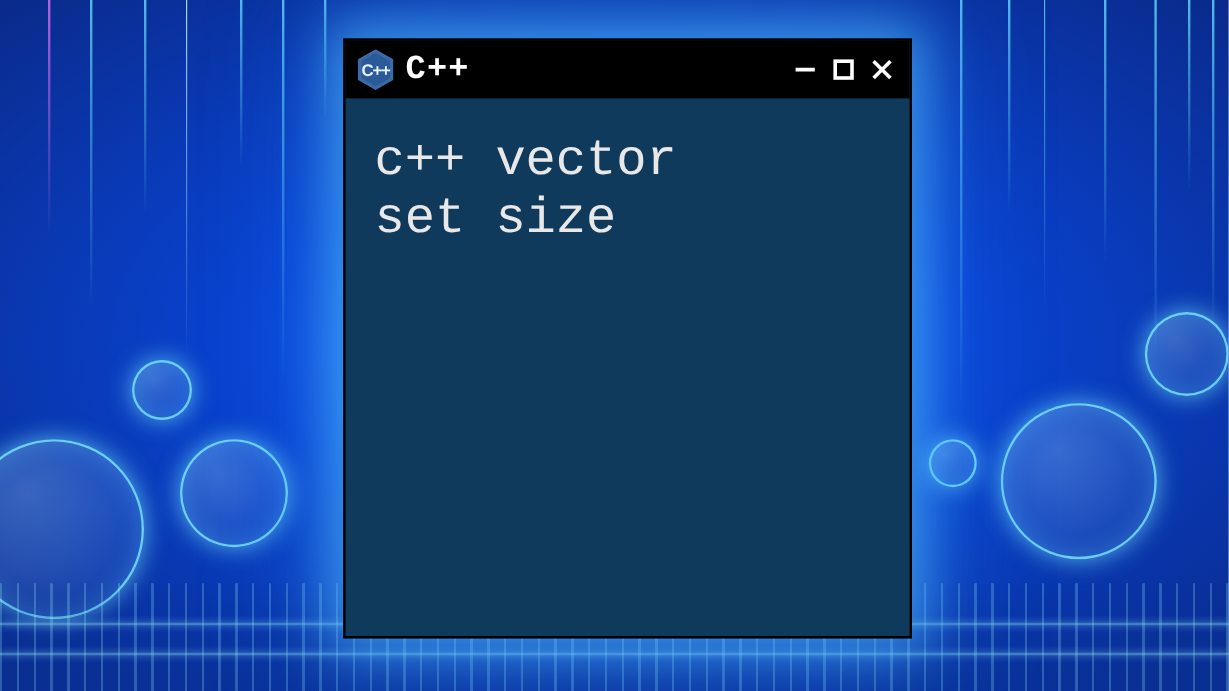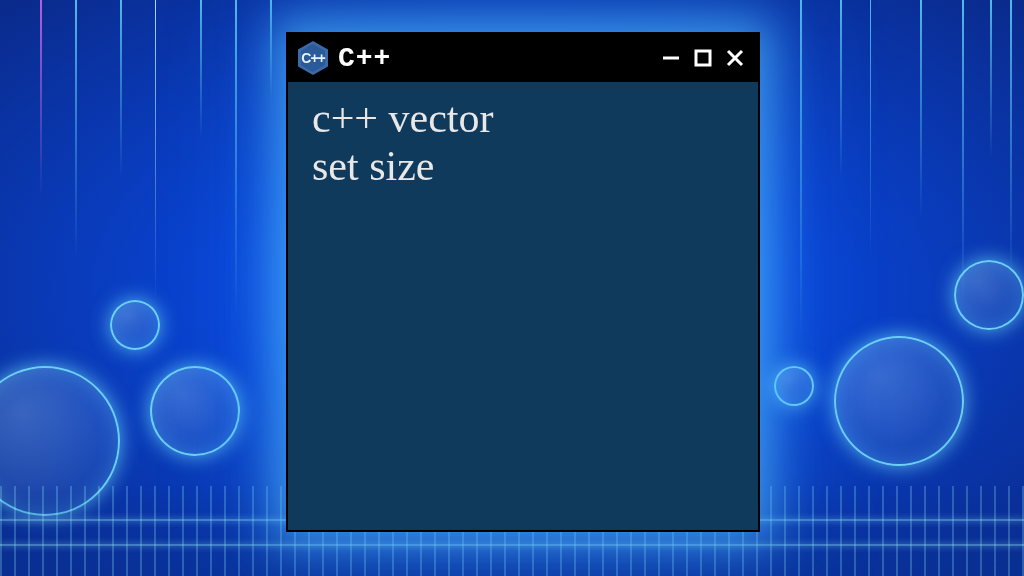--- a/index.html
+++ b/index.html
@@ -162,23 +162,23 @@
       height: 26px;
       display: flex;
       align-items: center;
       justify-content: center;
       cursor: pointer;
     }
     .ctrl svg { display:block; }
     
     .content {
       flex: 1;
-      padding: 12px 24px;
+      padding: 28px 24px;
       color: #e8e8e8;
-      font-family: Liberation Serif, serif;
+      font-family: Liberation Mono, monospace;
       font-size: 42px;
       line-height: 1.15;
       letter-spacing: 0px;
       white-space: pre-line;
       border-radius: 10px;
     }
   </style>
 </head>
 <body>
 

